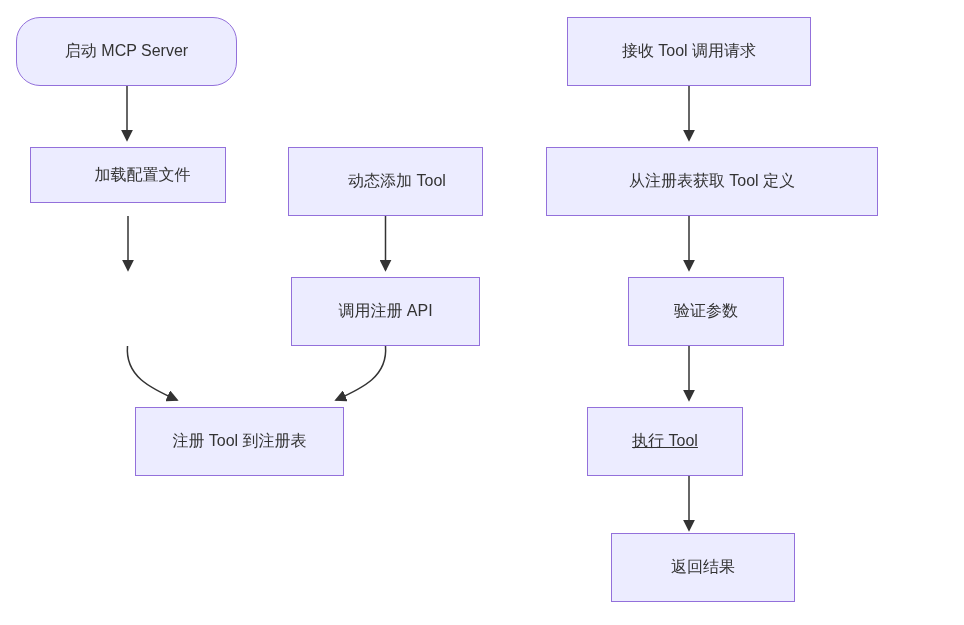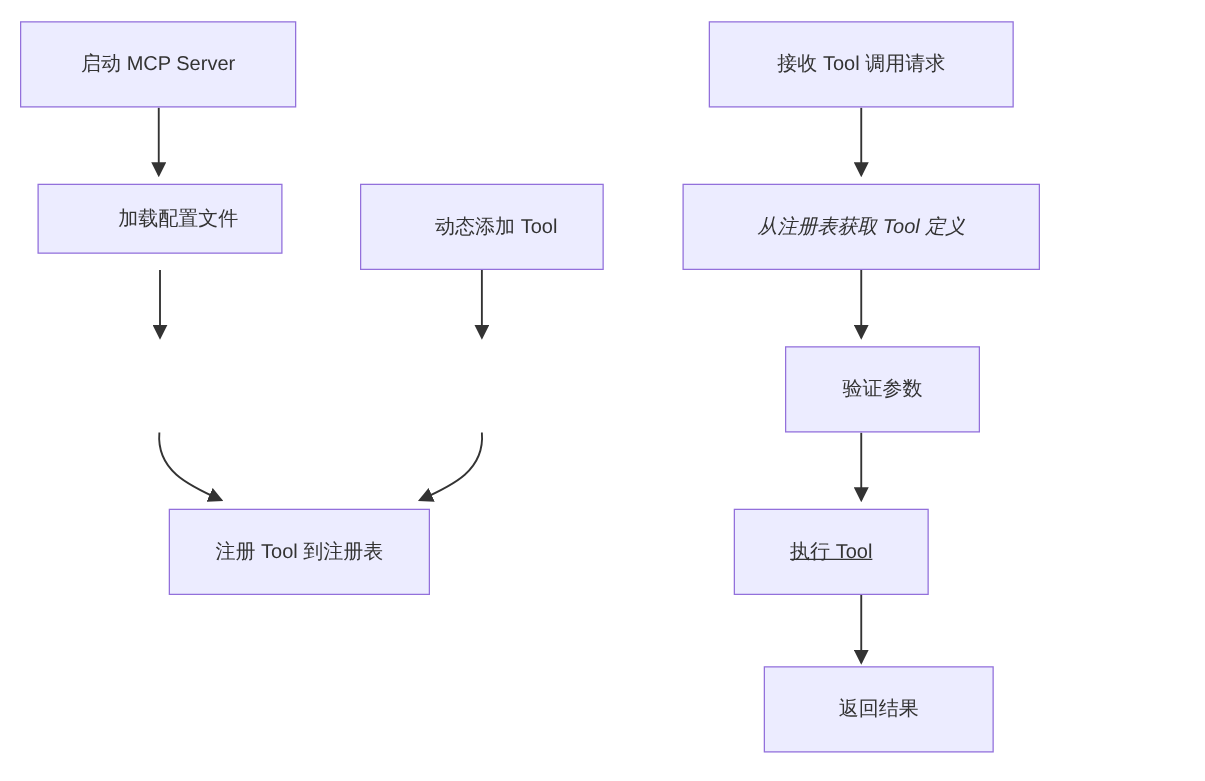--- a/index.html
+++ b/index.html
@@ -29,28 +29,28 @@
     border: 1.5px solid #9370DB;
     color: #333333;
     font-size: 16px;
     display: flex;
     align-items: center;
     justify-content: center;
     text-align: center;
     white-space: nowrap;
   }
   
-  #n-start  { left: 16px;  top: 17px;  width: 221px; height: 69px; }
+  #n-start  { left: 16px;  top: 17px;  width: 221px; height: 69px; border-radius: 24px; }
   #n-load   { left: 30px;  top: 147px; width: 196px; height: 56px; padding-left: 29px; }
   #n-dyn    { left: 288px; top: 147px; width: 195px; height: 69px; padding-left: 23px; }
   #n-parse  { left: 26px;  top: 277px; width: 203px; height: 69px; }
   #n-api    { left: 291px; top: 277px; width: 189px; height: 69px; }
   #n-reg    { left: 135px; top: 407px; width: 209px; height: 69px; }
   #n-recv   { left: 567px; top: 17px;  width: 244px; height: 69px; }
-  #n-get    { left: 546px; top: 147px; width: 286px; height: 69px; font-style: italic; }
+  #n-get    { left: 546px; top: 147px; width: 332px; height: 69px; }
   #n-val    { left: 611px; top: 277px; width: 156px; height: 69px; margin-left: 17px; }
   #n-exec   { left: 587px; top: 407px; width: 156px; height: 69px; text-decoration: underline; }
   #n-ret    { left: 611px; top: 533px; width: 184px; height: 69px; text-align: center; }
   .edge {
     stroke: #333333;
     stroke-width: 1.5px;
     fill: none;
   }
 </style>
 </head>
@@ -71,20 +71,21 @@
     <path class="edge" d="M385.5,346 C388,376 363,388 336,400" marker-end="url(#arrowhead)"></path>
     <path class="edge" d="M689,86 V140" marker-end="url(#arrowhead)"></path>
     <path class="edge" d="M689,216 V270" marker-end="url(#arrowhead)"></path>
     <path class="edge" d="M689,346 V400" marker-end="url(#arrowhead)"></path>
     <path class="edge" d="M689,476 V530" marker-end="url(#arrowhead)"></path>
   </svg>
 
   <div class="node" id="n-start">启动 MCP Server</div>
   <div class="node" id="n-load">加载配置文件</div>
   <div class="node" id="n-dyn">动态添加 Tool</div>
+  <div class="node" id="n-api">调用注册 API</div>
   <div class="node" id="n-reg">注册 Tool 到注册表</div>
   <div class="node" id="n-recv">接收 Tool 调用请求</div>
   <div class="node" id="n-get">从注册表获取 Tool 定义</div>
   <div class="node" id="n-val">验证参数</div>
   <div class="node" id="n-exec">执行 Tool</div>
   <div class="node" id="n-ret">返回结果</div>
 
 </div>
 
 </body></html>

